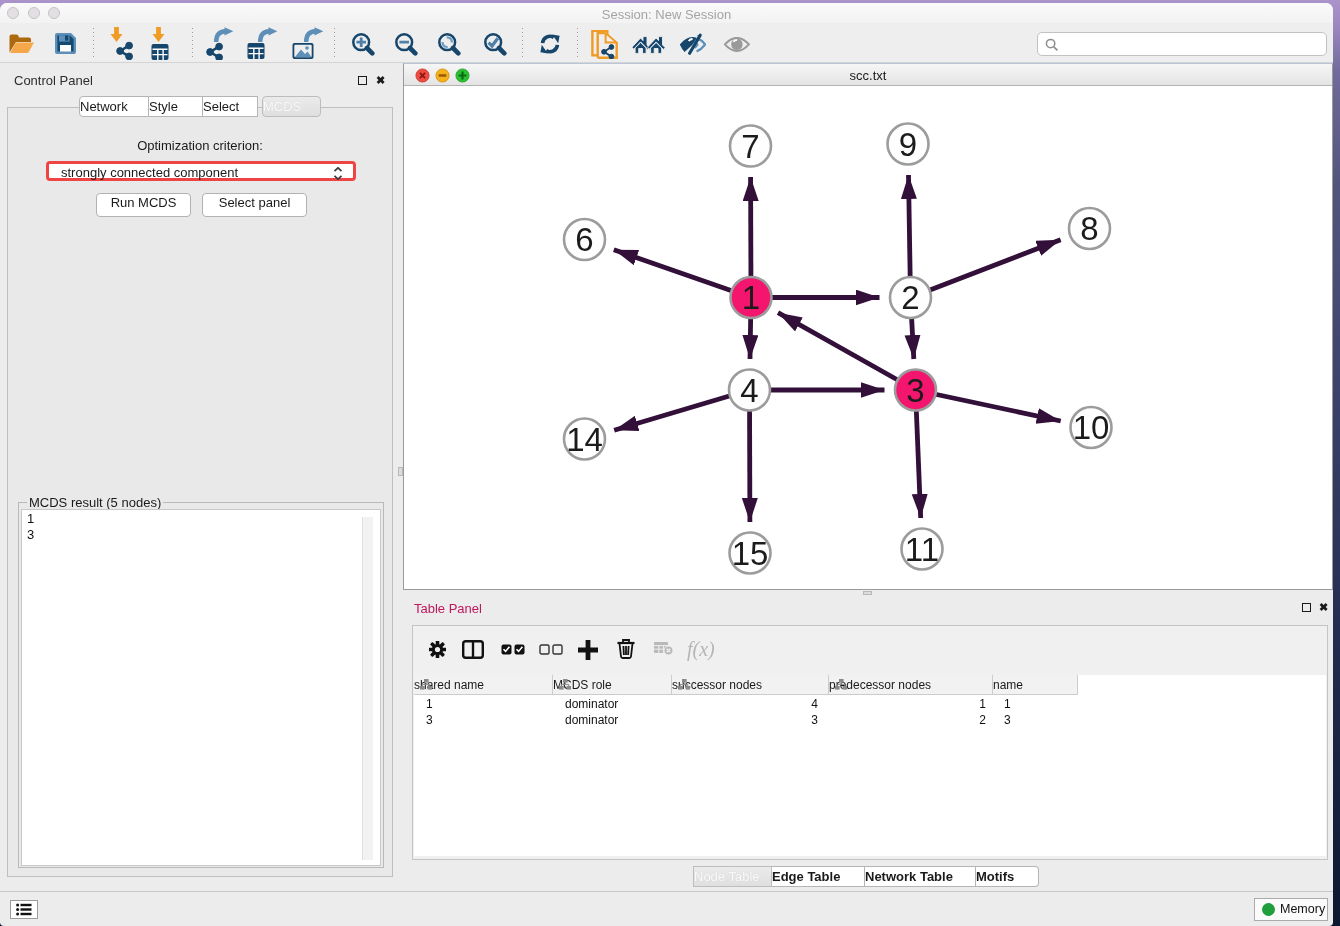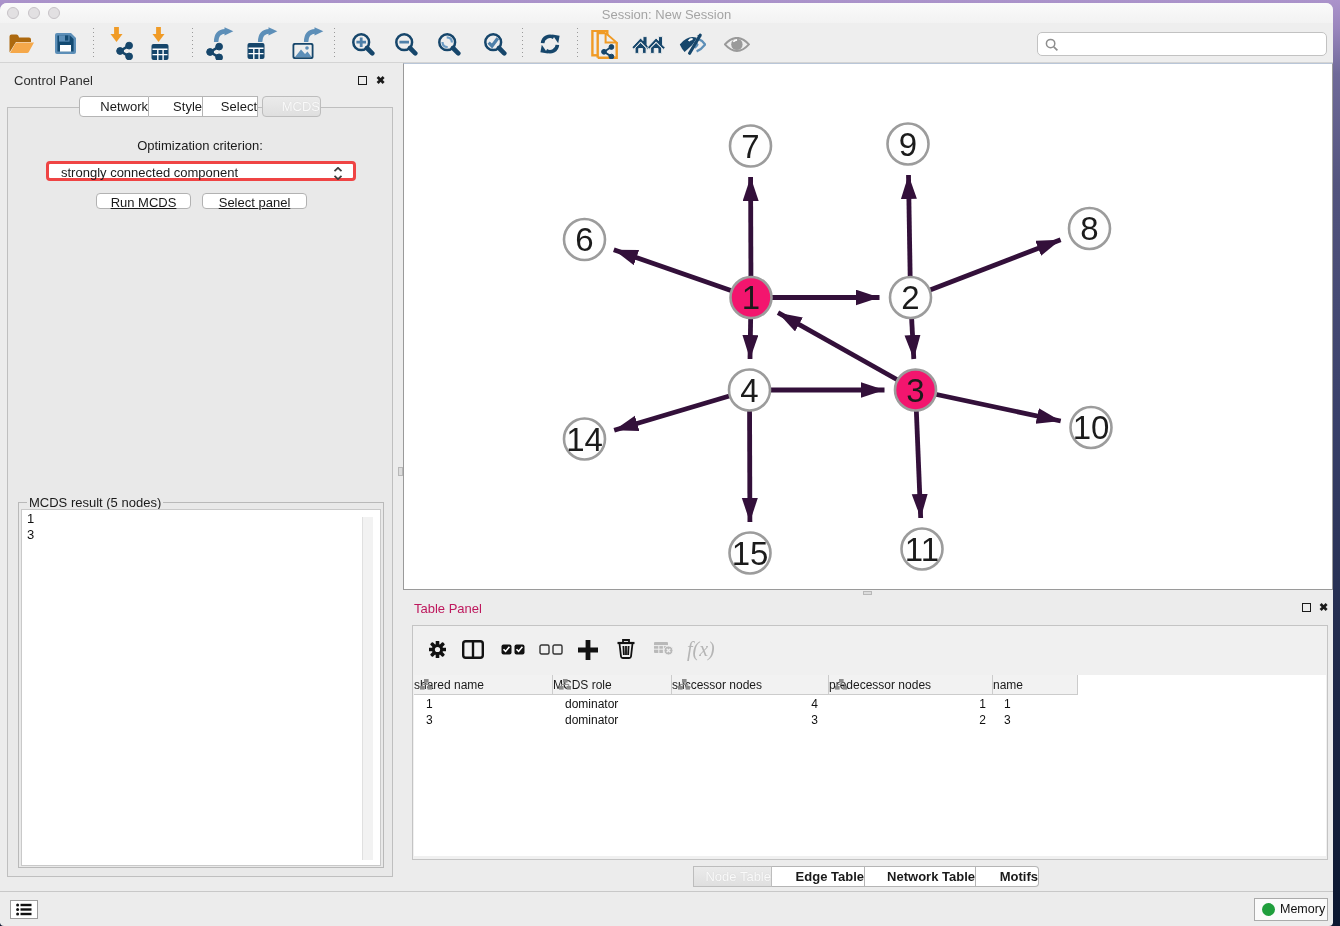--- a/index.html
+++ b/index.html
@@ -15,28 +15,28 @@
   #toolbar { position:absolute; left:0; top:20px; width:100%; height:40px; background:#eeeeee; border-bottom:1px solid #d4d4d4; }
   .tsep { position:absolute; top:5px; height:30px; width:1px; background-image:linear-gradient(#9a9a9a 33%, rgba(0,0,0,0) 0%); background-size:1px 4px; }
   #search { position:absolute; left:1037px; top:9px; width:290px; height:24px; background:#fff; border:1px solid #c2c2c2; border-radius:5px; }
   
   #cpanel { position:absolute; left:0; top:60px; width:400px; height:828px; background:#ececec; }
   #cpanel .hdr { position:absolute; left:14px; top:10px; font-size:13px; color:#2d2d2d; }
   .wbtn-sq { position:absolute; width:9px; height:9px; border:1.5px solid #1a1a1a; }
   .wbtn-x { position:absolute; font-size:11px; font-weight:bold; color:#1a1a1a; line-height:10px; }
   .tabrow { position:absolute; display:flex; z-index:5; }
   .btabs { position:absolute; display:flex; z-index:5; }
-  .tab { height:21px; background:#fff; border:1px solid #b5b5b5; border-left:none; font-size:13px; color:#1a1a1a; text-align:right; line-height:19px; white-space:nowrap; }
+  .tab { height:21px; background:#fff; border:1px solid #b5b5b5; border-left:none; font-size:13px; color:#1a1a1a; text-align:left; line-height:19px; white-space:nowrap; }
   .tab.first { border-left:1px solid #b5b5b5; border-radius:4px 0 0 4px; }
   .tab.last { border-radius:0 4px 4px 0; }
   .tab.sel { background:linear-gradient(180deg,#ebebeb,#dfdfdf); color:#fafafa; text-shadow:0 0 1px #cccccc; border-color:#bdbdbd; border-radius:4px; border-left:1px solid #bdbdbd; }
   #cp-content { position:absolute; left:7px; top:44px; width:386px; height:770px; background:#e9e9e9; border:1px solid #bfbfbf; }
   #opt-label { position:absolute; left:0; top:30px; width:100%; text-align:center; font-size:13px; color:#1a1a1a; }
   #dropdown { position:absolute; left:38px; top:53px; width:310px; height:20px; background:#fff; border:3px solid #ef4444; border-radius:4px; font-size:13px; color:#1a1a1a; line-height:18px; padding-left:12px; }
-  .btn { position:absolute; height:16px; background:#fff; border:1px solid #b2b2b2; border-radius:4px; font-size:13px; color:#1a1a1a; text-align:center; line-height:18px;text-decoration:underline; }
+  .btn { position:absolute; height:24px; background:#fff; border:1px solid #b2b2b2; border-radius:4px; font-size:13px; color:#1a1a1a; text-align:center; line-height:18px; }
   #fieldset { position:absolute; left:10px; top:394px; width:366px; height:366px; border:1px solid #b9b9b9; }
   #fieldset .legend { position:absolute; left:8px; top:-8px; background:#e9e9e9; font-size:13px; color:#1a1a1a; padding:0 2px; }
   #fieldset .inner { position:absolute; left:2px; top:6px; width:360px; height:357px; background:#fff; border:1px solid #c9c9c9; font-size:13px; color:#111; padding:1px 0 0 5px; line-height:16px; }
   #fs-scroll { position:absolute; right:7px; top:7px; width:11px; height:343px; background:#f2f2f2; border-left:1px solid #e0e0e0; }
   
   #vdivider { position:absolute; left:400px; top:60px; width:6px; height:828px; background:#ececec; }
   #hdivider { position:absolute; left:403px; top:587px; width:930px; height:7px; background:#ececec; }
   
   #netframe { position:absolute; left:403px; top:60px; width:930px; height:527px; background:#fff; border:1px solid #9a9a9a; border-top:1px solid #b9c6d8; }
   #nf-titlebar { position:absolute; left:0; top:0; width:100%; height:22px; background:linear-gradient(180deg,#f6f6f6,#e4e4e4); border-bottom:1px solid #b3b3b3; }
@@ -242,20 +242,31 @@
       <div id="fieldset">
         <div class="legend">MCDS result (5 nodes)</div>
         <div class="inner">1<br>3<div id="fs-scroll"></div></div>
       </div>
     </div>
   </div>
   <div id="vdivider">
       <div style="position:absolute;left:-2px;top:404px;width:5px;height:9px;background:#dcdcdc;border:1px solid #b8b8b8;"></div>
     </div>
   <div id="netframe">
+    <div id="nf-titlebar">
+      <svg width="62" height="15" viewBox="0 0 62 15" style="position:absolute;left:11px;top:4px;">
+        <circle cx="7.5" cy="7.5" r="6.6" fill="#ee4b42" stroke="#c93a32" stroke-width="0.8"></circle>
+        <path d="M4.9 4.9 L10.1 10.1 M10.1 4.9 L4.9 10.1" stroke="#8e1710" stroke-width="1.8"></path>
+        <circle cx="27.5" cy="7.5" r="6.6" fill="#f5b01c" stroke="#d3910c" stroke-width="0.8"></circle>
+        <rect x="23.7" y="6.2" width="7.6" height="2.6" fill="#985d05"></rect>
+        <circle cx="47.5" cy="7.5" r="6.6" fill="#2cc134" stroke="#22a02b" stroke-width="0.8"></circle>
+        <path d="M47.5 3.6 L47.5 11.4 M43.6 7.5 L51.4 7.5" stroke="#0d6b14" stroke-width="2.2"></path>
+      </svg>
+      <div id="nf-title">scc.txt</div>
+    </div>
     <svg id="graph" width="925" height="503" style="position:absolute; left:3px; top:22px;">
       <defs>
           <marker id="arr" markerUnits="userSpaceOnUse" markerWidth="28" markerHeight="20" refX="24" refY="8" orient="auto">
             <path d="M0,0 L24,8 L0,16 Z" fill="#33103a"></path>
           </marker>
         </defs>
       <line x1="344.0" y1="211.5" x2="343.6" y2="91.0" stroke="#33103a" stroke-width="4.8" marker-end="url(#arr)"></line>
       <line x1="344.0" y1="211.5" x2="206.8" y2="163.7" stroke="#33103a" stroke-width="4.8" marker-end="url(#arr)"></line>
       <line x1="344.0" y1="211.5" x2="472.5" y2="211.5" stroke="#33103a" stroke-width="4.8" marker-end="url(#arr)"></line>
       <line x1="344.0" y1="211.5" x2="343.0" y2="273.0" stroke="#33103a" stroke-width="4.8" marker-end="url(#arr)"></line>

